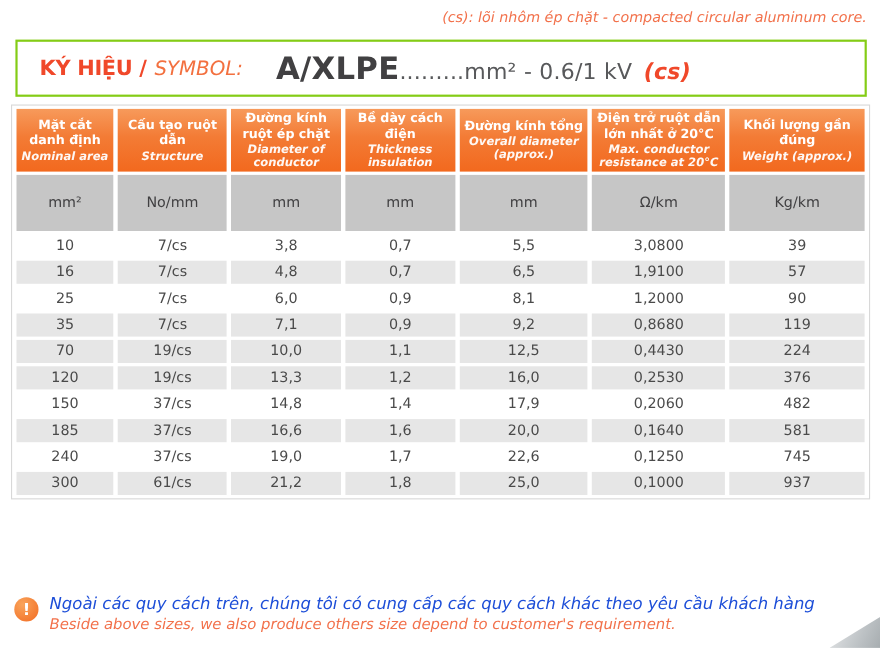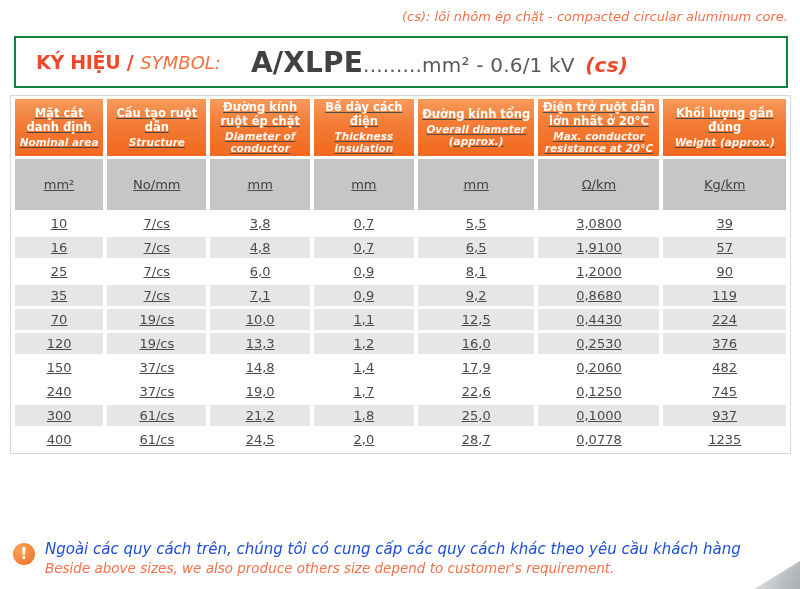--- a/index.html
+++ b/index.html
@@ -8,34 +8,34 @@
     position:relative; overflow:hidden; background:#ffffff;
     font-family:"DejaVu Sans","Liberation Sans",sans-serif;
     color:#4a4a4a;
   }
   .top-note {
     position:absolute; top:9px; right:12px;
     font-style:italic; font-size:13px; color:#f2714b;
   }
   .symbol-box {
     position:absolute; left:14px; right:12px; top:36px; height:52px;
-    border:2px solid #15803d; background:#fff;
+    border:2px solid #84cc16; background:#fff;
     display:flex; align-items:center; padding-left:20px;
   }
   .sym-vi { color:#f0482a; font-weight:bold; font-size:19px; letter-spacing:-0.3px; }
   .sym-en { color:#f3703f; font-style:italic; font-size:18px; margin-left:7px; }
   .sym-code { margin-left:30px; font-size:20px; color:#58595b; letter-spacing:0.2px; }
   .sym-code b { color:#414042; font-weight:800; font-size:28px; }
   .sym-code i.cs { color:#f0482a; font-weight:700; font-style:italic; margin-left:4px; }
 
   .table-wrap {
     position:absolute; left:10px; right:9px; top:95px;
     border:1px solid #d8d8d8; background:#fff;
   }
-  table { width:100%; table-layout:fixed; border-collapse:separate; border-spacing:4px 3px;text-decoration:underline; }
+  table { width:100%; table-layout:fixed; border-collapse:separate; border-spacing:4px 3px; }
   th:nth-child(1){ width:11.8%; } th:nth-child(2){ width:13.3%; }
   th:nth-child(3){ width:13.3%; } th:nth-child(4){ width:13.4%; }
   th:nth-child(5){ width:15.6%; } th:nth-child(6){ width:16.2%; }
   th:nth-child(7){ width:16.4%; }
   .hcell {
     background:linear-gradient(180deg,#f79a5b 0%,#f37b35 45%,#f2691e 100%);
     height:56px; vertical-align:middle; text-align:center; padding:2px 3px;
   }
   .hcell .vi { color:#fff; font-weight:bold; font-size:11.5px; line-height:1.2; }
   .hcell .en { color:#fff; font-style:italic; font-size:10.5px; line-height:1.15; opacity:.95; margin-top:1px; }
@@ -172,47 +172,47 @@
         </tr>
         <tr>
           <td class="dcell">150</td>
           <td class="dcell">37/cs</td>
           <td class="dcell">14,8</td>
           <td class="dcell">1,4</td>
           <td class="dcell">17,9</td>
           <td class="dcell">0,2060</td>
           <td class="dcell">482</td>
         </tr>
+        <tr class="alt">
+          <td class="dcell">185</td>
+          <td class="dcell">37/cs</td>
+          <td class="dcell">16,6</td>
+          <td class="dcell">1,6</td>
+          <td class="dcell">20,0</td>
+          <td class="dcell">0,1640</td>
+          <td class="dcell">581</td>
+        </tr>
         <tr>
           <td class="dcell">240</td>
           <td class="dcell">37/cs</td>
           <td class="dcell">19,0</td>
           <td class="dcell">1,7</td>
           <td class="dcell">22,6</td>
           <td class="dcell">0,1250</td>
           <td class="dcell">745</td>
         </tr>
         <tr class="alt">
           <td class="dcell">300</td>
           <td class="dcell">61/cs</td>
           <td class="dcell">21,2</td>
           <td class="dcell">1,8</td>
           <td class="dcell">25,0</td>
           <td class="dcell">0,1000</td>
           <td class="dcell">937</td>
         </tr>
-        <tr>
-          <td class="dcell">400</td>
-          <td class="dcell">61/cs</td>
-          <td class="dcell">24,5</td>
-          <td class="dcell">2,0</td>
-          <td class="dcell">28,7</td>
-          <td class="dcell">0,0778</td>
-          <td class="dcell">1235</td>
-        </tr>
       </tbody>
   </table>
 </div>
 
 <div class="footer-note">
   <div class="note-icon">!</div>
   <div>
     <div class="note-vi">Ngoài các quy cách trên, chúng tôi có cung cấp các quy cách khác theo yêu cầu khách hàng</div>
     <div class="note-en">Beside above sizes, we also produce others size depend to customer's requirement.</div>
   </div>

